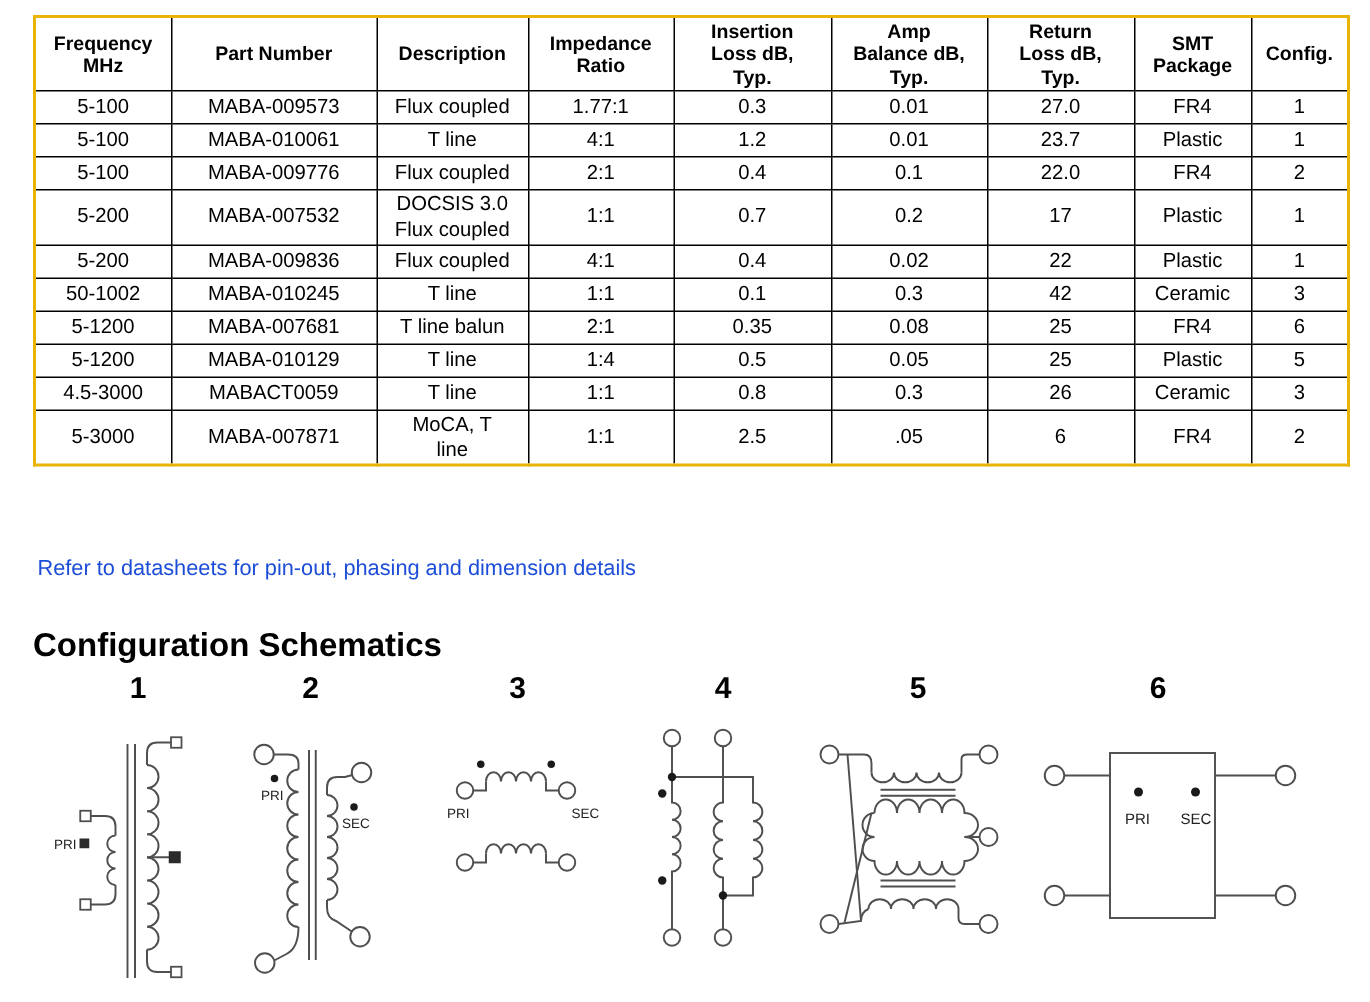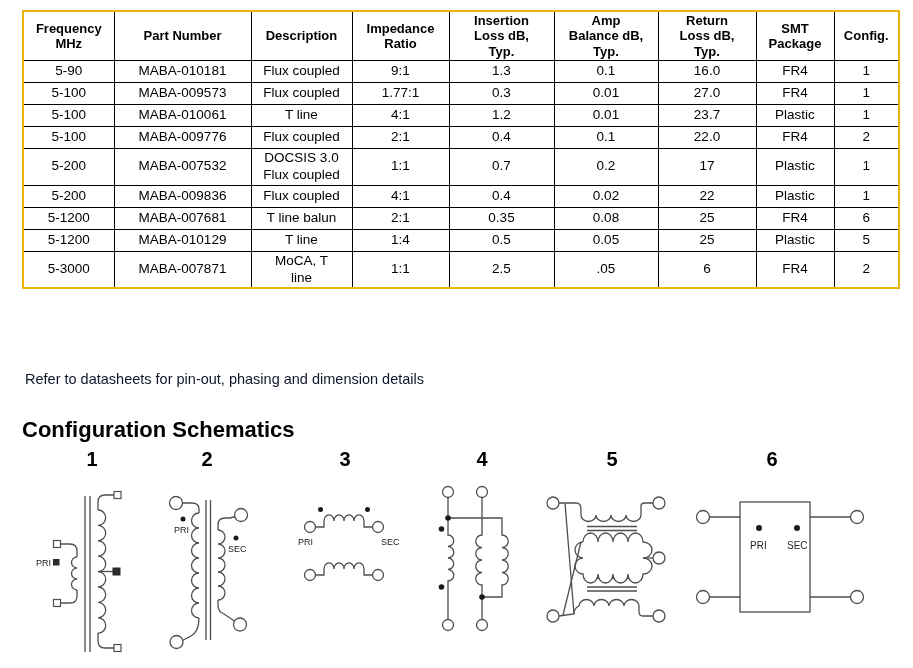--- a/index.html
+++ b/index.html
@@ -14,21 +14,21 @@
     border-collapse:collapse; table-layout:fixed; width:876px;
     border:2px solid #eab308;
   }
   table.parts th, table.parts td {
     border:1.5px solid #000; text-align:center; vertical-align:middle;
     white-space:pre-line; padding:1px 2px; overflow:hidden;
   }
   table.parts th { font-size:13px; font-weight:bold; line-height:1.18; height:46px; }
   table.parts td { font-size:13.5px; line-height:1.25; height:22px; }
   .note {
-    position:absolute; left:25px; top:371px; font-size:14.5px; color:#0f172a;
+    position:absolute; left:25px; top:371px; font-size:14.5px; color:#1d4ed8;
   }
   .section-title {
     position:absolute; left:22px; top:417px; font-size:22px; font-weight:bold;
   }
   .schem-area { position:absolute; left:0; top:446px; width:913px; height:222px; }
   .schem-num {
     position:absolute; top:2px; width:44px; text-align:center;
     font-size:20px; font-weight:bold; color:#000;
   }
   .schem-svg { position:absolute; }
@@ -74,31 +74,20 @@
         <th>Return
 Loss dB,
 Typ.</th>
         <th>SMT
 Package</th>
         <th>Config.</th>
       </tr>
     </thead>
     <tbody>
       <tr>
-        <td>5-90</td>
-        <td>MABA-010181</td>
-        <td>Flux coupled</td>
-        <td>9:1</td>
-        <td>1.3</td>
-        <td>0.1</td>
-        <td>16.0</td>
-        <td>FR4</td>
-        <td>1</td>
-      </tr>
-      <tr>
         <td>5-100</td>
         <td>MABA-009573</td>
         <td>Flux coupled</td>
         <td>1.77:1</td>
         <td>0.3</td>
         <td>0.01</td>
         <td>27.0</td>
         <td>FR4</td>
         <td>1</td>
       </tr>
@@ -141,40 +130,62 @@
         <td>MABA-009836</td>
         <td>Flux coupled</td>
         <td>4:1</td>
         <td>0.4</td>
         <td>0.02</td>
         <td>22</td>
         <td>Plastic</td>
         <td>1</td>
       </tr>
       <tr>
+        <td>50-1002</td>
+        <td>MABA-010245</td>
+        <td>T line</td>
+        <td>1:1</td>
+        <td>0.1</td>
+        <td>0.3</td>
+        <td>42</td>
+        <td>Ceramic</td>
+        <td>3</td>
+      </tr>
+      <tr>
         <td>5-1200</td>
         <td>MABA-007681</td>
         <td>T line balun</td>
         <td>2:1</td>
         <td>0.35</td>
         <td>0.08</td>
         <td>25</td>
         <td>FR4</td>
         <td>6</td>
       </tr>
       <tr>
         <td>5-1200</td>
         <td>MABA-010129</td>
         <td>T line</td>
         <td>1:4</td>
         <td>0.5</td>
         <td>0.05</td>
         <td>25</td>
         <td>Plastic</td>
         <td>5</td>
+      </tr>
+      <tr>
+        <td>4.5-3000</td>
+        <td>MABACT0059</td>
+        <td>T line</td>
+        <td>1:1</td>
+        <td>0.8</td>
+        <td>0.3</td>
+        <td>26</td>
+        <td>Ceramic</td>
+        <td>3</td>
       </tr>
       <tr>
         <td>5-3000</td>
         <td>MABA-007871</td>
         <td>MoCA, T
 line</td>
         <td>1:1</td>
         <td>2.5</td>
         <td>.05</td>
         <td>6</td>

